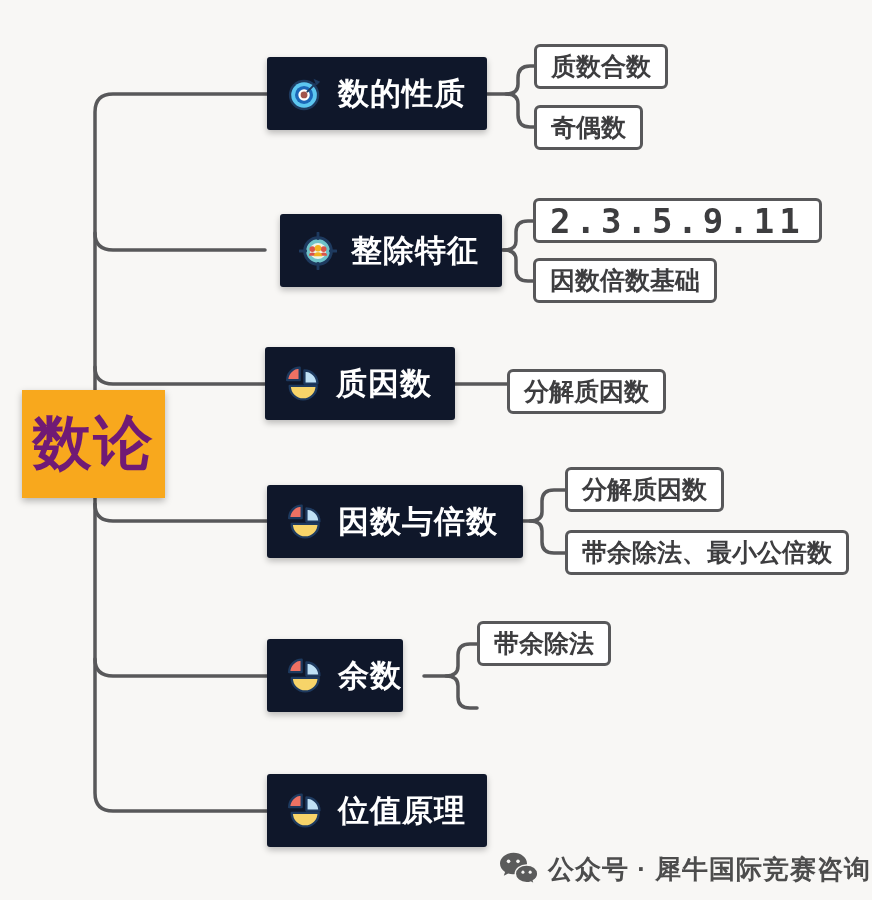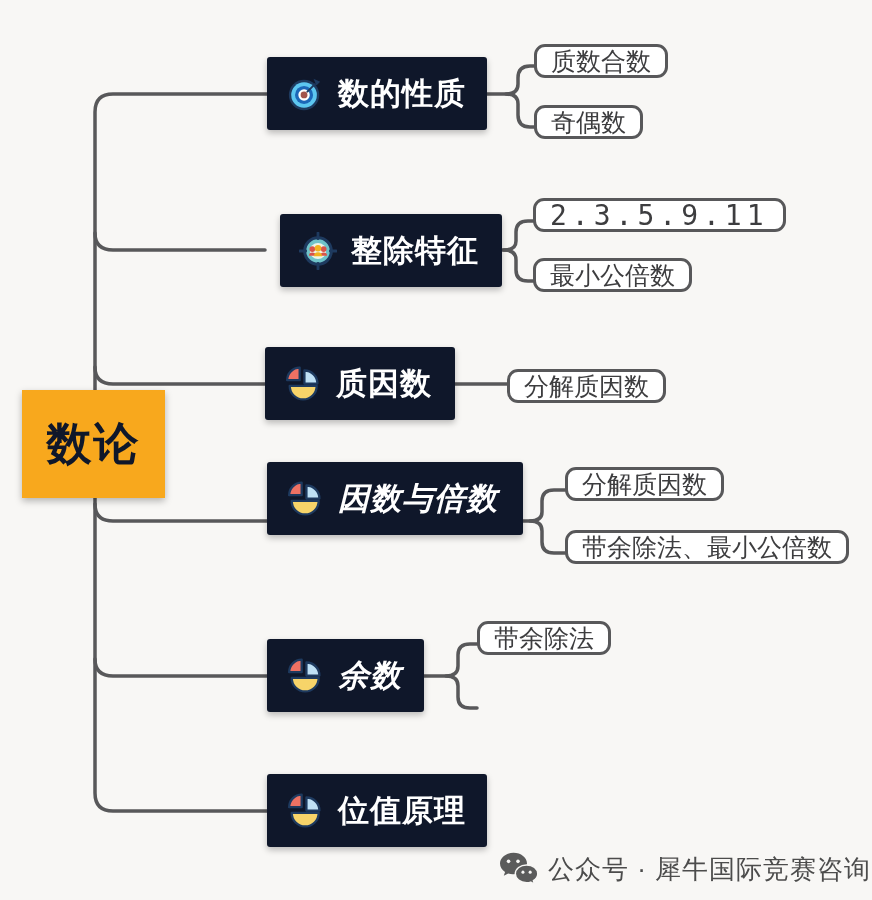--- a/index.html
+++ b/index.html
@@ -7,68 +7,68 @@
     width:872px;height:900px;
     background:#f8f7f5;
     font-family:"Liberation Sans","DejaVu Sans",sans-serif;
     position:relative;overflow:hidden;
   }
   .canvas{position:absolute;inset:0;}
   svg.connectors{position:absolute;left:0;top:0;}
   
   .root-node{
     position:absolute;left:22px;top:390px;width:143px;height:108px;
-    background:#f8a81d;color:#0f172a;
+    background:#f8a81d;color:#701a75;
     display:flex;align-items:center;justify-content:center;
-    font-size:45px;font-weight:bold;letter-spacing:2px;
+    font-size:59px;font-weight:bold;letter-spacing:2px;
     box-shadow:0 3px 7px rgba(0,0,0,.28);
     z-index:3;
   }
   
   .branch{
     position:absolute;height:73px;
     background:#0f172a;color:#ffffff;
     display:flex;align-items:center;
     padding-left:19px;box-sizing:border-box;
     border-radius:3px;
     box-shadow:0 3px 6px rgba(0,0,0,.25);
     z-index:2;
   }
   .branch .nicon{width:38px;height:38px;flex:0 0 38px;margin-right:14px;display:block;}
   .branch .nlabel{font-size:31px;font-weight:bold;letter-spacing:1px;white-space:nowrap;}
   #b1{left:267px;top:57px;width:220px;}
   #b2{left:280px;top:214px;width:222px;}
   #b3{left:265px;top:347px;width:190px;}
-  #b4{left:267px;top:462px;width:256px;font-style:italic;}
-  #b5{left:267px;top:639px;width:157px;font-style:italic;}
+  #b4{left:267px;top:485px;width:256px;}
+  #b5{left:267px;top:639px;width:136px;}
   #b6{left:267px;top:774px;width:220px;padding-left:19px;}
   
   .leaf{
     position:absolute;
-    background:#ffffff;border:3px solid #58585a;border-radius:11px;
+    background:#ffffff;border:3px solid #58585a;border-radius:6px;
     padding:5px 14px;box-sizing:border-box;
-    font-size:25px;font-weight:normal;color:#3d3d3f;
+    font-size:25px;font-weight:bold;color:#3d3d3f;
     white-space:nowrap;display:flex;align-items:center;
-    height:34px;z-index:2;
-  }
-  .leaf.mono{font-family:"DejaVu Sans Mono","Liberation Mono",monospace;letter-spacing:5px;font-size:28px;}
+    height:45px;z-index:2;
+  }
+  .leaf.mono{font-family:"DejaVu Sans Mono","Liberation Mono",monospace;letter-spacing:5px;font-size:34px;}
   #b1c1{left:534px;top:44px;}
   #b1c2{left:534px;top:105px;}
   #b2c1{left:533px;top:198px;}
   #b2c2{left:533px;top:258px;}
   #b3c1{left:507px;top:361px;margin-top:8px;}
   #b4c1{left:565px;top:467px;}
   #b4c2{left:565px;top:530px;}
   #b5c1{left:477px;top:621px;}
   #b5c2{left:477px;top:686px;}
   
   .footer{
     position:absolute;left:498px;top:848px;height:42px;
     display:flex;align-items:center;gap:10px;
-    color:#4c4c4c;font-size:26px;font-weight:400;letter-spacing:1px;
+    color:#4c4c4c;font-size:26px;font-weight:700;letter-spacing:1px;
     z-index:2;
   }
   .footer .wicon{width:40px;height:36px;display:block;}
 </style>
 </head>
 <body>
 
 <div class="canvas">
 
   <svg class="connectors" width="872" height="900" viewBox="0 0 872 900">
@@ -131,21 +131,21 @@
       <path d="M22.5 25 a3.5 3.5 0 0 1 7 0 Z" fill="#d8544a"></path>
       <circle cx="20" cy="17" r="3.4" fill="#f2b21f"></circle>
       <path d="M15.8 25.5 a4.2 4.2 0 0 1 8.4 0 Z" fill="#f2b21f"></path>
     </svg>
     <span class="nlabel">整除特征</span>
   </div>
   <div class="leaf mono" id="b2c1">
     <span>2.3.5.9.11</span>
   </div>
   <div class="leaf" id="b2c2">
-    <span>最小公倍数</span>
+    <span>因数倍数基础</span>
   </div>
 
   <div class="branch" id="b3">
     <svg class="nicon" viewBox="0 0 40 40">
       <path d="M6 22 A14.2 14.2 0 0 0 34.4 22 Z" fill="#f7d469" stroke="#1e3a5f" stroke-width="2.4" stroke-linejoin="round"></path>
       <path d="M21.5 19.5 L21.5 5.8 A13.7 13.7 0 0 1 35.2 19.5 Z" fill="#bfe1f6" stroke="#1e3a5f" stroke-width="2.4" stroke-linejoin="round"></path>
       <path d="M16.5 16 L16.5 2.8 A13.2 13.2 0 0 0 3.3 16 Z" fill="#ee7163" stroke="#1e3a5f" stroke-width="2.4" stroke-linejoin="round"></path>
     </svg>
     <span class="nlabel">质因数</span>
   </div>

